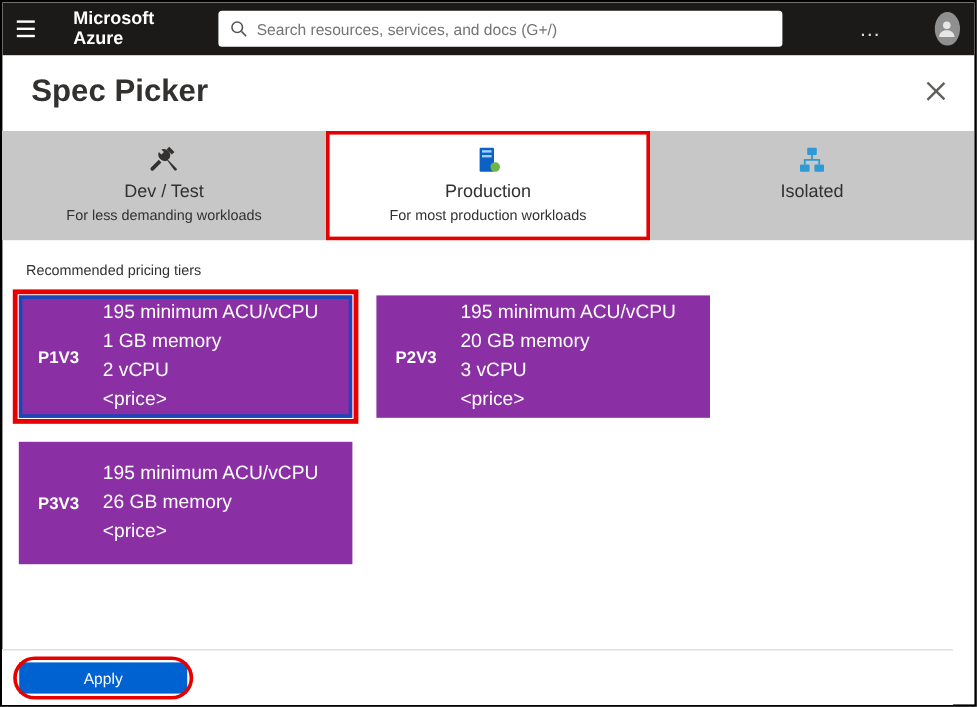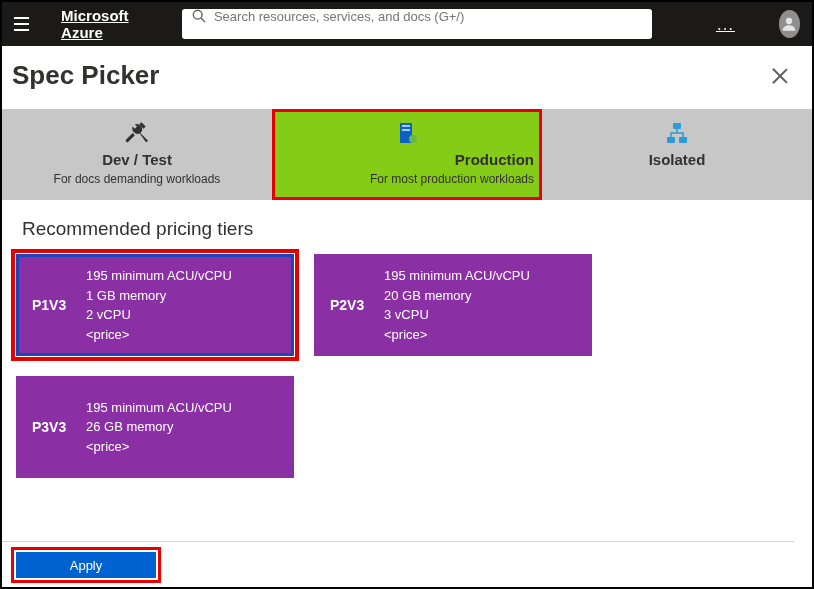--- a/index.html
+++ b/index.html
@@ -1,66 +1,66 @@
 <!DOCTYPE html>
 <html><head>
 <meta charset="utf-8">
 <style>
   * { box-sizing: border-box; margin: 0; padding: 0; }
   html, body { width: 814px; height: 589px; overflow: hidden; font-family: "Segoe UI", Arial, sans-serif; background: #fff; }
   body { border: 2px solid #000; }
 
   
-  .topbar { background: #1b1a19; height: 44px; display: flex; align-items: center; padding: 0 12px; gap: 32px; color: #fff; text-decoration: underline; }
+  .topbar { background: #1b1a19; height: 44px; display: flex; align-items: center; padding: 0 12px; gap: 32px; color: #fff; }
   .hamburger { width: 20px; height: 14px; display: flex; flex-direction: column; justify-content: space-between; cursor: pointer; }
   .hamburger span { display: block; height: 2px; background: #fff; }
   .brand { font-size: 15px; font-weight: 600; }
-  .search { flex: 0 0 470px; background: #fff; border-radius: 3px; height: 30px; display: flex; align-items: flex-start; padding: 0 10px; gap: 8px; margin-left: 4px; }
+  .search { flex: 0 0 470px; background: #fff; border-radius: 3px; height: 30px; display: flex; align-items: center; padding: 0 10px; gap: 8px; margin-left: 4px; }
   .search svg { flex-shrink: 0; }
   .search input { border: none; outline: none; flex: 1; font-size: 13px; color: #555; background: transparent; }
   .spacer { flex: 1; }
   .dots { font-size: 18px; letter-spacing: 1px; color: #ddd; cursor: pointer; }
   .avatar { width: 28px; height: 28px; border-radius: 50%; background: #8f8f8f; display: flex; align-items: center; justify-content: center; margin-left: 12px; }
   .avatar svg { display: block; }
 
   
-  .blade-header { display: flex; align-items: center; justify-content: space-between; padding: 14px 24px 18px 10px; }
+  .blade-header { display: flex; align-items: center; justify-content: space-between; padding: 14px 24px 18px 24px; }
   .blade-header h1 { font-size: 26px; font-weight: 600; color: #323130; }
   .close-x { width: 16px; height: 16px; cursor: pointer; position: relative; }
   .close-x::before, .close-x::after { content: ""; position: absolute; left: 7px; top: -2px; width: 1.5px; height: 20px; background: #605e5c; }
   .close-x::before { transform: rotate(45deg); }
   .close-x::after { transform: rotate(-45deg); }
 
   
   .content-wrap { position: relative; height: calc(589px - 44px - 62px - 4px); }
   .content { height: 100%; overflow-y: scroll; padding-bottom: 60px; }
   .content::-webkit-scrollbar { width: 18px; }
   .content::-webkit-scrollbar-track { background: #f0f0f0; }
   .content::-webkit-scrollbar-thumb { background: #c1c1c1; border: 2px solid #f0f0f0; }
 
   
   .cats { display: flex; background: #c7c7c7; }
   .cat { flex: 1; text-align: center; padding: 10px 8px 14px 8px; cursor: pointer; }
-  .cat.active { background: #84cc16; text-align: right; }
+  .cat.active { background: #ffffff; }
   .cat.highlight { outline: 3px solid #e80000; outline-offset: -3px; }
   .cat .icon-slot { height: 28px; display: flex; align-items: center; justify-content: center; margin-bottom: 4px; }
-  .cat h3 { font-size: 15px; font-weight: 700; color: #323130; margin-bottom: 4px; }
+  .cat h3 { font-size: 15px; font-weight: 400; color: #323130; margin-bottom: 4px; }
   .cat p { font-size: 12px; color: #323130; }
 
   
-  .section-title { font-size: 19px; font-weight: 400; color: #323130; padding: 18px 20px 14px 20px; }
+  .section-title { font-size: 12px; font-weight: 400; color: #323130; padding: 18px 20px 14px 20px; }
   .tiers { display: flex; flex-wrap: wrap; gap: 20px; padding: 0 14px; }
   .tier { width: 278px; height: 102px; background: #8b2fa4; color: #fff; display: flex; align-items: center; padding: 10px 16px; cursor: pointer; }
   .tier.selected { outline: 4px solid #e80000; outline-offset: 1px; box-shadow: inset 0 0 0 3px #1946b9; }
   .tier .tname { font-weight: 700; font-size: 14px; width: 54px; }
-  .tier .tdetails { font-size: 13px; line-height: 1.5; }
+  .tier .tdetails { font-size: 16px; line-height: 1.5; }
 
   
   .footer { position: absolute; left: 0; right: 18px; bottom: 0; background: #fff; border-top: 1px solid #d6d6d6; padding: 10px 14px; }
-  .apply-wrap { display: inline-block; outline: 3px solid #e80000; outline-offset: 2px; }
+  .apply-wrap { display: inline-block; outline: 3px solid #e80000; outline-offset: 2px; border-radius: 13px; }
   .apply-btn { background: #0062d1; color: #fff; border: none; width: 140px; height: 26px; font-size: 13px; cursor: pointer; }
 </style>
 </head>
 <body>
 
 <div class="topbar">
   <div class="hamburger">
       <span></span>
       <span></span>
       <span></span>
@@ -95,21 +95,21 @@
 
     <div class="cat">
       <div class="icon-slot">
         <svg width="26" height="26" viewBox="0 0 24 24" fill="#323130">
           <path d="M22 19l-7-7 1.4-1.4a5 5 0 0 0-6.5-6.5L12 6l-2 2-2-2a5 5 0 0 0 6.5 6.5L20 20a1.4 1.4 0 0 0 2-1z"></path>
           <path d="M4 20l6-6-2-2-6 6a1.4 1.4 0 0 0 2 2z"></path>
           <path d="M14 4l2-2 4 4-2 2z"></path>
         </svg>
       </div>
       <h3>Dev / Test</h3>
-      <p>For docs demanding workloads</p>
+      <p>For less demanding workloads</p>
     </div>
 
     <div class="cat active highlight">
       <div class="icon-slot">
         <svg width="22" height="24" viewBox="0 0 22 24">
           <rect x="4" y="2" width="12" height="20" rx="1" fill="#0b62c4"></rect>
           <rect x="6" y="4" width="8" height="2" fill="#9fd0ff"></rect>
           <rect x="6" y="8" width="8" height="2" fill="#9fd0ff"></rect>
           <circle cx="17" cy="18" r="4" fill="#6bb644"></circle>
         </svg>

